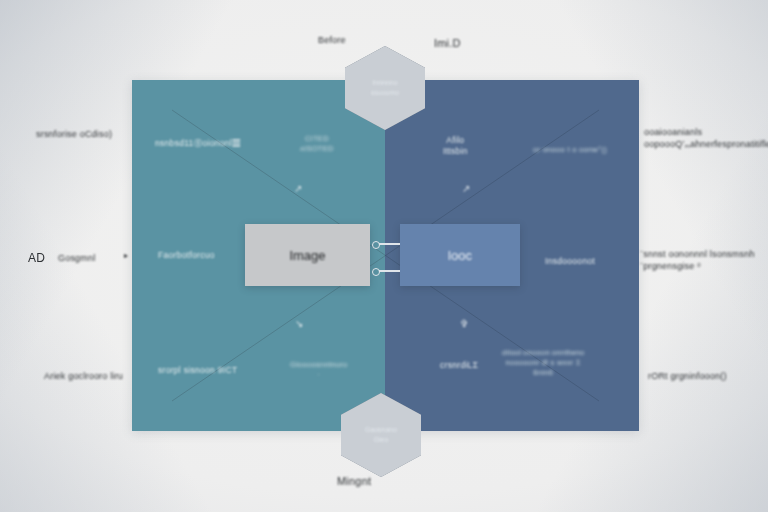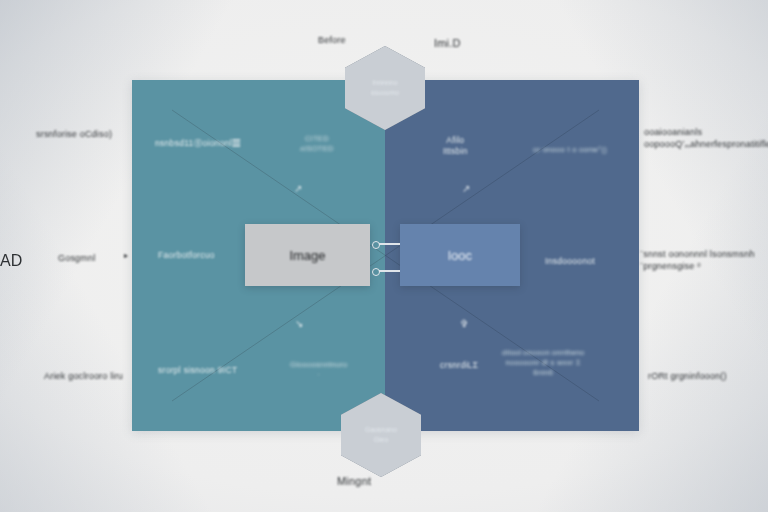--- a/index.html
+++ b/index.html
@@ -106,21 +106,21 @@
 <body>
 
 <div id="stage">
 
   <div class="blur lbl-out" style="left:318px;top:34px;">Before</div>
 
   <div class="blur lbl-out" style="left:434px;top:36px;font-size:11px;">Imi.D</div>
 
   <div class="blur lbl-out" style="left:36px;top:128px;">srsnforise oCdiso)</div>
 
-  <div class="blur hard lbl-out" style="left:0;top:250px;font-size:16px;">AD</div>
+  <div class="blur hard lbl-out" style="left:28px;top:250px;font-size:12px;">AD</div>
   <div class="blur lbl-out" style="left:58px;top:252px;">Gosgmnl</div>
   <div class="blur lbl-out" style="left:124px;top:251px;font-size:8px;">▸</div>
 
   <div class="blur lbl-out" style="left:44px;top:370px;">Ariek goclrooro liru</div>
 
   <div class="blur lbl-out" style="left:644px;top:126px;">ooaiooanianls
 oopoooQ’ₘahnerfespronatitifle</div>
 
   <div class="blur lbl-out" style="left:640px;top:248px;">⁻snnst oononnnl lsonsmsnh
 ⁻prgnensgise ᵒ</div>

